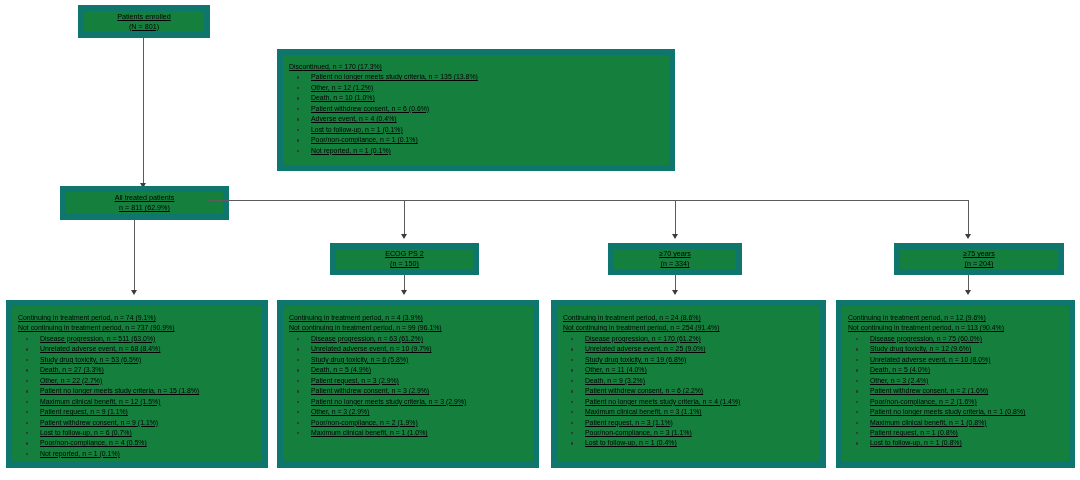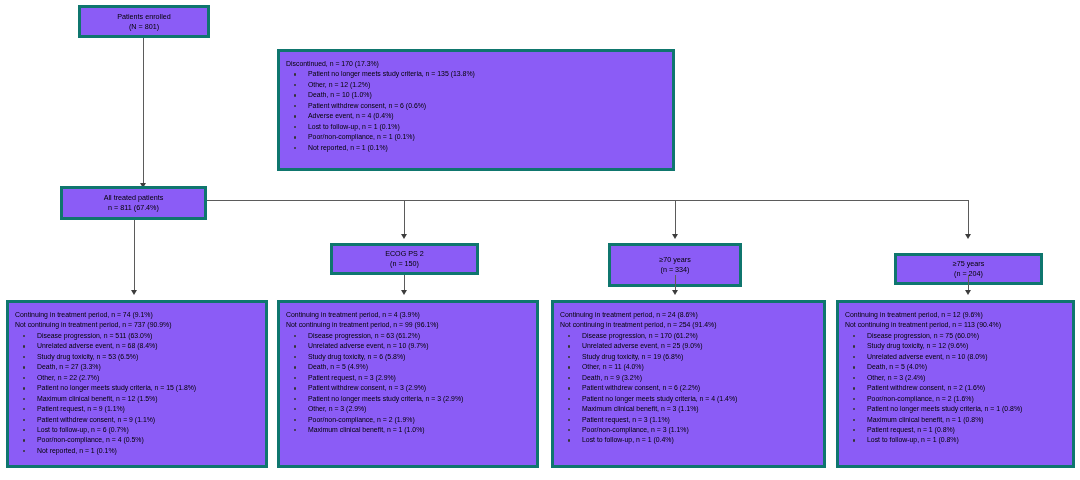--- a/index.html
+++ b/index.html
@@ -16,22 +16,23 @@
     overflow: hidden;
   }
   #canvas {
     position: relative;
     width: 1080px;
     height: 480px;
   }
   .box {
     position: absolute;
     box-sizing: border-box;
-    border: 3px solid #0f766e;
-    background: #8b5cf6;
+    border: 6px solid #0f766e;
+    background: #15803d;
+    text-decoration: underline;
   }
   .box-center {
     display: flex;
     flex-direction: column;
     align-items: center;
     justify-content: center;
     text-align: center;
     font-size: 7.2px;
     line-height: 10px;
   }
@@ -104,45 +105,45 @@
       <li>Other, n = 12 (1.2%)</li>
       <li>Death, n = 10 (1.0%)</li>
       <li>Patient withdrew consent, n = 6 (0.6%)</li>
       <li>Adverse event, n = 4 (0.4%)</li>
       <li>Lost to follow-up, n = 1 (0.1%)</li>
       <li>Poor/non-compliance, n = 1 (0.1%)</li>
       <li>Not reported, n = 1 (0.1%)</li>
     </ul>
   </div>
 
-  <div class="box box-center" style="left:60px; top:186px; width:147px; height:34px;">
+  <div class="box box-center" style="left:60px; top:186px; width:169px; height:34px;">
     <span class="ln">All treated patients</span>
-    <span class="ln">n = 811 (67.4%)</span>
+    <span class="ln">n = 811 (62.9%)</span>
   </div>
 
   <div class="hline" style="left:207px; top:200px; width:762px;"></div>
   <div class="vline" style="left:404px; top:200px; height:37px;"></div>
   <div class="arrow" style="left:401px; top:234px;"></div>
   <div class="vline" style="left:675px; top:200px; height:37px;"></div>
   <div class="arrow" style="left:672px; top:234px;"></div>
   <div class="vline" style="left:968px; top:200px; height:37px;"></div>
   <div class="arrow" style="left:965px; top:234px;"></div>
 
   <div class="vline" style="left:134px; top:220px; height:73px;"></div>
   <div class="arrow" style="left:131px; top:290px;"></div>
 
   <div class="box box-center" style="left:330px; top:243px; width:149px; height:32px;">
     <span class="ln">ECOG PS 2</span>
     <span class="ln">(n = 150)</span>
   </div>
-  <div class="box box-center" style="left:608px; top:243px; width:134px; height:44px;">
+  <div class="box box-center" style="left:608px; top:243px; width:134px; height:32px;">
     <span class="ln">≥70 years</span>
     <span class="ln">(n = 334)</span>
   </div>
-  <div class="box box-center" style="left:894px; top:243px; width:149px; height:32px;margin-top:10px;">
+  <div class="box box-center" style="left:894px; top:243px; width:170px; height:32px;">
     <span class="ln">≥75 years</span>
     <span class="ln">(n = 204)</span>
   </div>
 
   <div class="vline" style="left:404px; top:275px; height:18px;"></div>
   <div class="arrow" style="left:401px; top:290px;"></div>
   <div class="vline" style="left:675px; top:275px; height:18px;"></div>
   <div class="arrow" style="left:672px; top:290px;"></div>
   <div class="vline" style="left:968px; top:275px; height:18px;"></div>
   <div class="arrow" style="left:965px; top:290px;"></div>

